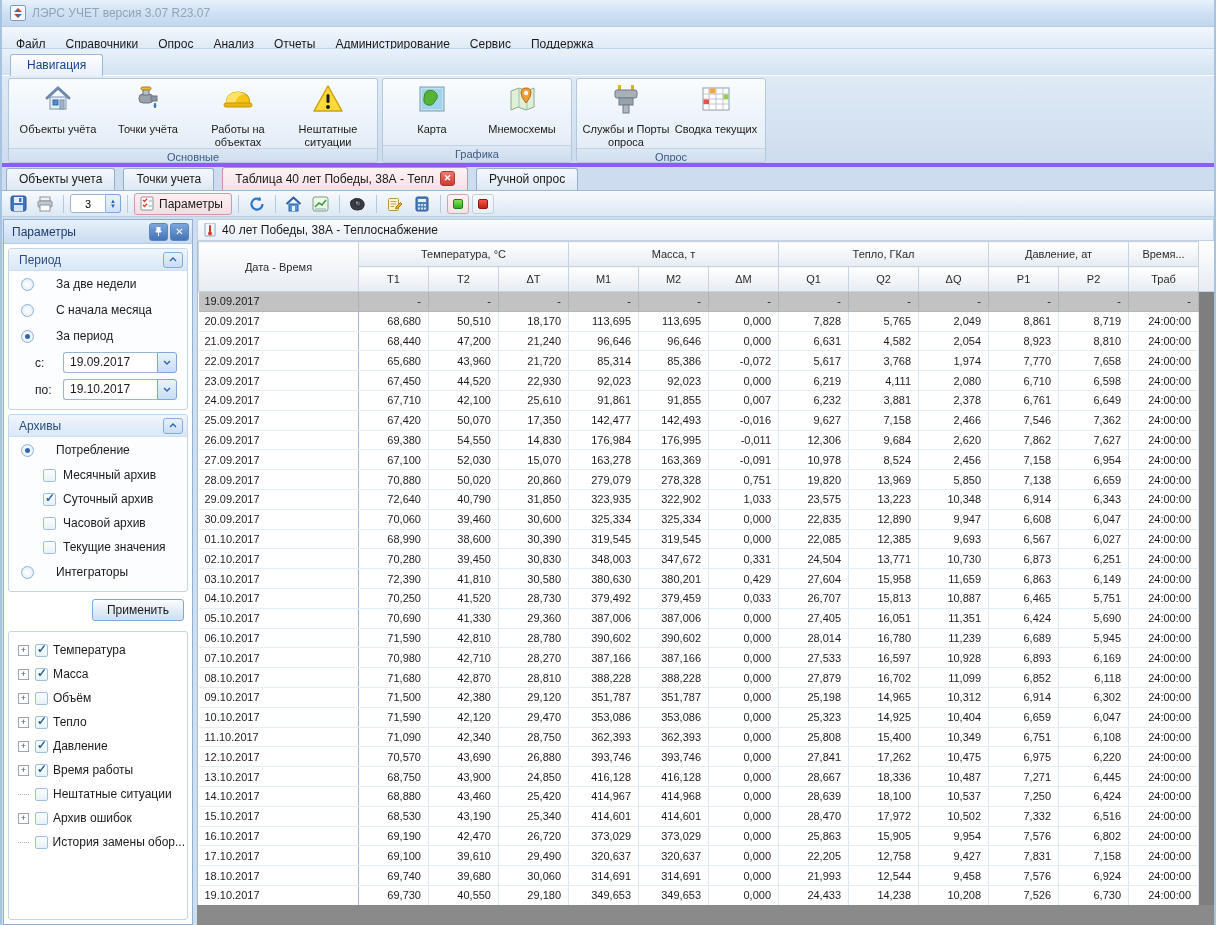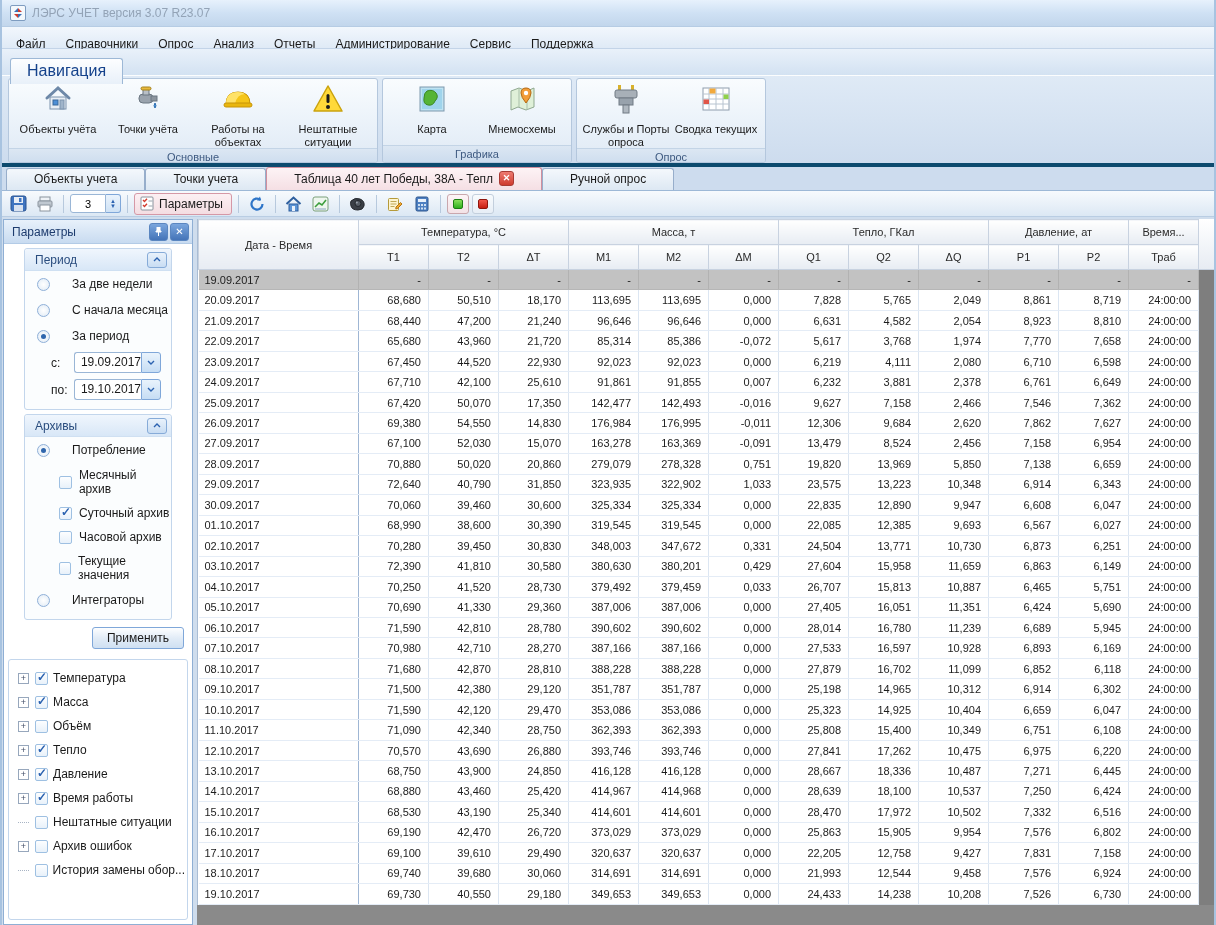--- a/index.html
+++ b/index.html
@@ -1,45 +1,45 @@
 <!DOCTYPE html>
 <html><head>
 <meta charset="utf-8">
 <style>
   * { margin:0; padding:0; box-sizing:border-box; }
   html,body { width:1216px; height:925px; overflow:hidden; font-family:"Liberation Sans",sans-serif; }
-  .window { width:1216px; height:925px; display:flex; flex-direction:column; background:#0c4a6e; border-left:2px solid #a8c3e0; border-right:2px solid #a8c3e0; }
+  .window { width:1216px; height:925px; display:flex; flex-direction:column; background:#8b5cf6; border-left:2px solid #a8c3e0; border-right:2px solid #a8c3e0; }
 
   
   .titlebar { height:27px; flex:0 0 27px; display:flex; align-items:center; gap:6px; padding:0 8px;
     background:linear-gradient(#e7f1fc,#cfe1f4 50%,#c2d6ec); border-bottom:1px solid #b6cce4; }
   .app-icon { width:16px; height:16px; background:#f4f8fc; border:1px solid #7e9cc0; border-radius:2px; display:flex; align-items:center; justify-content:center; }
   .titlebar-text { font-size:12px; color:#93a3b6; }
 
   
   .menubar { height:22px; flex:0 0 22px; display:flex; align-items:center; padding:0 4px;
     background:linear-gradient(#f2f7fd,#dfeaf6); border-bottom:1px solid #c3d4e8; }
   .menu-item { font-size:12px; color:#1a1a1a; padding:2px 10px; border-radius:2px; cursor:default;margin-top:12px; }
 
   
   .ribbon-tabs { height:26px; flex:0 0 26px; background:linear-gradient(#e9f1fa,#d3e2f2); display:flex; align-items:flex-end; padding-left:8px; }
-  .ribbon-tab { font-size:16px; color:#15428b; background:linear-gradient(#fdfeff,#e8f0f9); border:1px solid #9db8d6; border-bottom:none;
-    border-radius:3px 3px 0 0; padding:3px 16px 4px; position:relative; top:9px; }
+  .ribbon-tab { font-size:12px; color:#15428b; background:linear-gradient(#fdfeff,#e8f0f9); border:1px solid #9db8d6; border-bottom:none;
+    border-radius:3px 3px 0 0; padding:3px 16px 4px; position:relative; top:1px; }
   .ribbon-body { height:88px; flex:0 0 88px; background:linear-gradient(#dfeaf6,#cddcee); border-top:1px solid #fbfdfe; padding:2px 0 0 6px; display:flex; gap:4px; }
   .ribbon-group { border:1px solid #b4c7dd; border-radius:3px; background:linear-gradient(#f9fcfe,#e9f1f9 60%,#dfe9f4); display:flex; flex-direction:column; overflow:hidden; }
   .rg-buttons { flex:1; display:flex; align-items:flex-start; padding:2px 4px 0; }
   .ribbon-btn { width:90px; display:flex; flex-direction:column; align-items:center; gap:8px; padding-top:2px; background:none; border:none; cursor:default; }
   .ribbon-btn .rb-icon { width:32px; height:32px; display:flex; align-items:center; justify-content:center; }
   .ribbon-btn .rb-label { font-size:11px; color:#1a1a1a; text-align:center; line-height:1.15; }
   .rg-caption { height:17px; background:linear-gradient(#dce7f3,#ccdcee); border-top:1px solid #c3d4e6; font-size:11px; color:#3e5a81; text-align:center; line-height:16px; }
 
   
   .doctabs { height:24px; flex:0 0 24px; background:#cddcee; display:flex; align-items:flex-end; padding-left:4px; border-bottom:1px solid #9db8d6; margin-top:4px; }
   .doctab { display:flex; align-items:center; gap:6px; font-size:12px; color:#1a1a1a; background:linear-gradient(#f4f8fc,#dde8f3);
-    border:1px solid #97aecb; border-bottom:none; border-radius:3px 3px 0 0; padding:3px 27px 4px; margin-right:0; }
+    border:1px solid #97aecb; border-bottom:none; border-radius:3px 3px 0 0; padding:3px 12px 4px; margin-right:8px; }
   .doctab.active { background:linear-gradient(#fdf3f5,#f5dfe4); border-color:#cf8f9e; }
   .tab-close { width:15px; height:15px; border-radius:3px; background:linear-gradient(#ee7b72,#ce3a2e); border:1px solid #a83a34;
     color:#fff; font-size:9px; line-height:13px; text-align:center; font-weight:bold; }
 
   
   .toolbar { height:26px; flex:0 0 26px; background:linear-gradient(#f7fafd,#dce8f4); border-bottom:1px solid #b9cde3; display:flex; align-items:center; gap:3px; padding:0 4px; }
   .tb-btn { width:24px; height:22px; display:flex; align-items:center; justify-content:center; border:1px solid transparent; border-radius:3px; background:none; }
   .tb-sep { width:1px; height:18px; background:#b7c9dd; margin:0 3px; }
   .tb-spinner { display:flex; align-items:center; }
   .tb-spin-input { width:36px; height:19px; border:1px solid #9ab6d6; border-radius:3px 0 0 3px; font-size:11px; text-align:center; background:#fff; font-family:"Liberation Sans",sans-serif; }
@@ -55,21 +55,21 @@
 
   
   .content { flex:1; display:flex; overflow:hidden; background:#cfdded; }
 
   
   .left-panel { width:190px; flex:0 0 190px; background:#fff; border:1px solid #8fafd4; margin:2px 1px 0 1px; display:flex; flex-direction:column; overflow:hidden; }
   .panel-header { height:24px; flex:0 0 24px; background:linear-gradient(#e8f1fb,#c8dbf0); border-bottom:1px solid #b3cbe6; display:flex; align-items:center; padding:0 3px 0 8px; }
   .panel-title { flex:1; font-size:12px; color:#1e3c6e; }
   .panel-hbtn { width:19px; height:18px; margin-left:2px; border:1px solid #5a86c0; border-radius:3px; background:linear-gradient(#7aa6dd,#4474b8);
     color:#fff; font-size:10px; display:flex; align-items:center; justify-content:center; }
-  .param-box { border:1px solid #c3d6ec; border-radius:3px; margin:4px 20px 0; background:#fbfdfe; padding-bottom:6px; }
+  .param-box { border:1px solid #c3d6ec; border-radius:3px; margin:4px 4px 0; background:#fbfdfe; padding-bottom:6px; }
   .pb-header { height:22px; display:flex; align-items:center; padding:0 4px 0 10px; border-radius:3px 3px 0 0;
     background:linear-gradient(#f0f6fd,#d8e7f7); border-bottom:1px solid #cfe0f2; }
   .pb-title { flex:1; font-size:12px; color:#2a4d7e; }
   .pb-collapse { width:20px; height:16px; border:1px solid #86abd8; border-radius:3px; background:linear-gradient(#e9f2fb,#c8ddf3);
     color:#2b62b0; font-size:8px; display:flex; align-items:center; justify-content:center; }
   .radio-row { display:flex; align-items:center; gap:22px; padding:6px 0 6px 12px; }
   .radio { width:13px; height:13px; border-radius:50%; border:1px solid #8fb0d8; background:radial-gradient(#ffffff,#dfeaf5); position:relative; }
   .radio.on::after { content:""; position:absolute; left:3px; top:3px; width:5px; height:5px; border-radius:50%; background:#2f66ad; }
   .radio-label { font-size:12px; color:#1a1a1a; }
   .date-row { display:flex; align-items:center; gap:6px; padding:3px 10px 3px 26px; }
@@ -535,20 +535,30 @@
             <span class="tree-gutter">
               <span class="tree-dots"></span>
             </span>
             <span class="checkbox"></span>
             <span class="tree-label">История замены обор...</span>
           </div>
         </div>
     </div>
 
     <div class="main">
+      <div class="point-title">
+        <span>
+          <svg width="12" height="14" viewBox="0 0 12 14">
+              <rect x="1" y="0" width="10" height="13" rx="1" fill="#f6f9fc" stroke="#8aa4c2"></rect>
+              <rect x="5" y="2" width="2" height="8" rx="1" fill="#d23b2e"></rect>
+              <circle cx="6" cy="10.5" r="2" fill="#d23b2e"></circle>
+            </svg>
+        </span>
+        <span>40 лет Победы, 38А - Теплоснабжение</span>
+      </div>
       <div class="grid-area">
         <table class="grid" id="grid">
             <colgroup>
               <col style="width:160px">
               <col style="width:70px">
               <col style="width:70px">
               <col style="width:70px">
               <col style="width:70px">
               <col style="width:70px">
               <col style="width:70px">
@@ -705,21 +715,21 @@
                 <td class="num">24:00:00</td>
               </tr>
               <tr>
                 <td class="date">27.09.2017</td>
                 <td class="num">67,100</td>
                 <td class="num">52,030</td>
                 <td class="num">15,070</td>
                 <td class="num">163,278</td>
                 <td class="num">163,369</td>
                 <td class="num">-0,091</td>
-                <td class="num">13,479</td>
+                <td class="num">10,978</td>
                 <td class="num">8,524</td>
                 <td class="num">2,456</td>
                 <td class="num">7,158</td>
                 <td class="num">6,954</td>
                 <td class="num">24:00:00</td>
               </tr>
               <tr>
                 <td class="date">28.09.2017</td>
                 <td class="num">70,880</td>
                 <td class="num">50,020</td>

